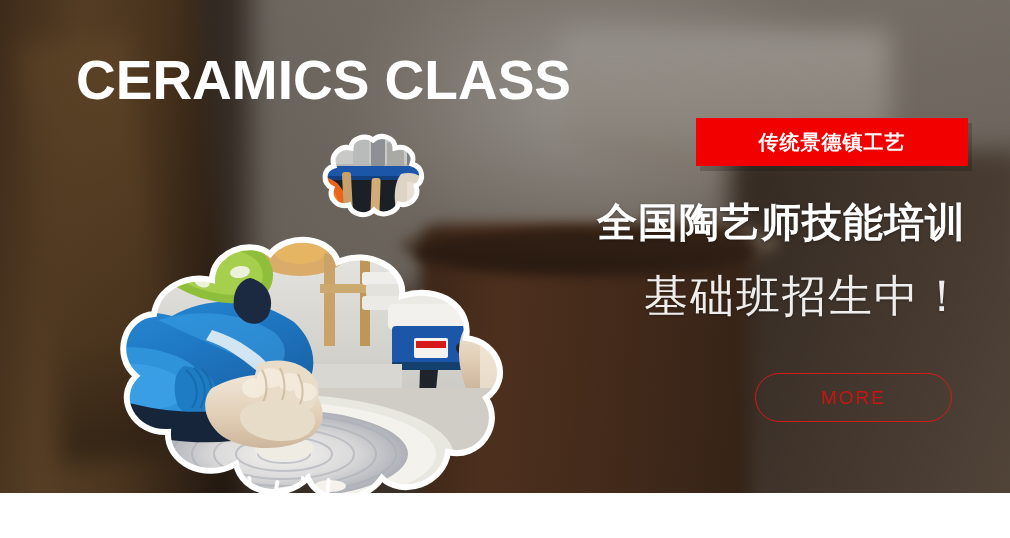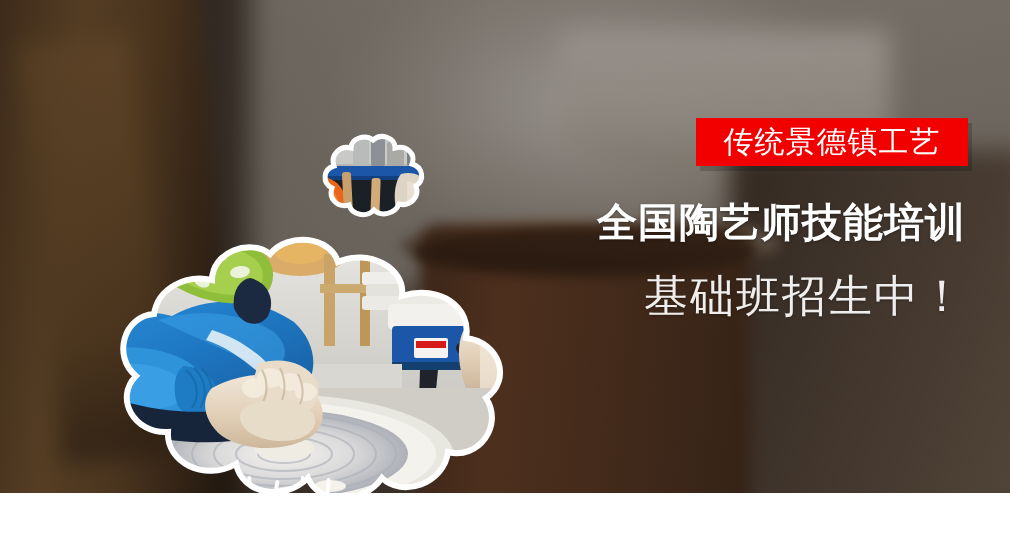--- a/index.html
+++ b/index.html
@@ -175,23 +175,23 @@
     height: 48px;
     background: #f20000;
     box-shadow: 4px 5px 0 rgba(0,0,0,.18);
     z-index: 6;
     display: flex;
     align-items: center;
     justify-content: center;
   }
   .badge-text {
     color: #ffffff;
-    font-size: 30px;
+    font-size: 20px;
     line-height: 30px;
-    font-weight: normal;
+    font-weight: bold;
     letter-spacing: 1px;
     white-space: nowrap;
   }
 
   .headline-1 {
     position: absolute;
     right: 44px;
     top: 200px;
     font-size: 40px;
     line-height: 44px;
@@ -507,24 +507,26 @@
                C300 268 256 266 246 240
                C222 264 180 256 174 226
                C142 244 104 224 106 194
                C72 196 52 160 74 138
                C50 118 62 78 92 76
                C96 50 124 36 150 42 Z" fill="none" stroke="#ffffff" stroke-width="6"></path>
     </svg>
   </div>
 
   <div class="title-block">
+    <div class="title-en">CERAMICS CLASS</div>
   </div>
 
   <div class="badge">
     <span class="badge-text">传统景德镇工艺</span>
   </div>
 
   <div class="headline-1">全国陶艺师技能培训</div>
   <div class="headline-2">基础班招生中！</div>
 
+  <div class="more-btn">MORE</div>
 
   <div class="white-band"></div>
 </div>
 
 </body></html>

